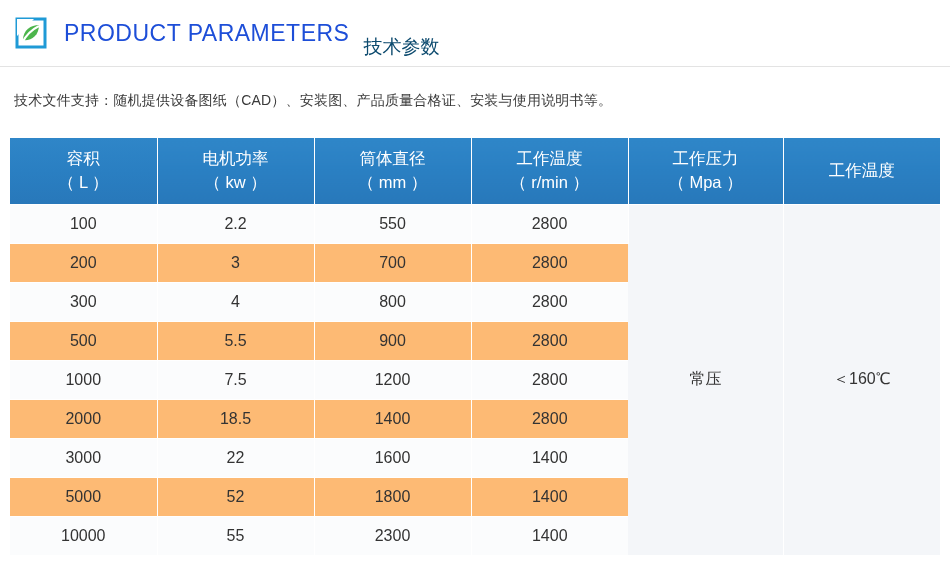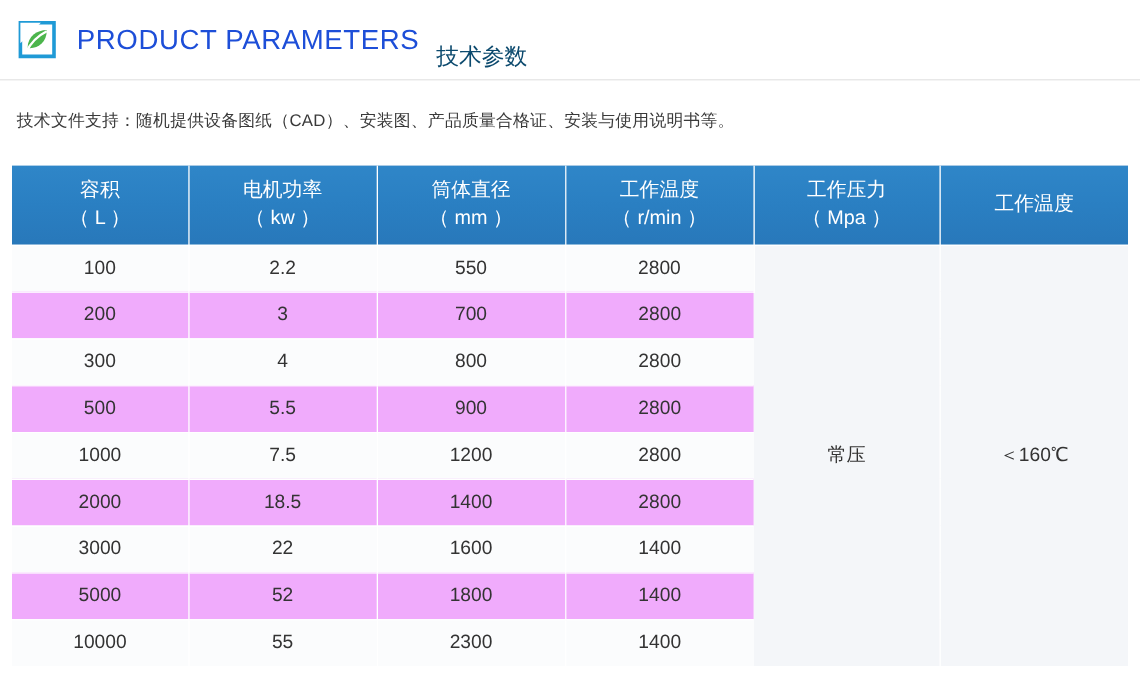--- a/index.html
+++ b/index.html
@@ -97,21 +97,21 @@
     font-size: 16px;
     color: #333333;
     height: 39px;
     padding: 0 2px;
     border-right: 1px solid #ffffff;
     border-bottom: 1px solid #ffffff;
     box-sizing: border-box;
     margin-top: 24px;
   }
   table.params td:last-child { border-right: none; }
-  tr.row-even td { background: #f0abfc; }
+  tr.row-even td { background: #fdba74; }
   tr.row-odd  td { background: #fbfcfd; }
   td.merged {
     background: #f4f6f9 !important;
     font-size: 16px;
     vertical-align: middle;
   }
   td.merged.temp { background: #f4f6f9 !important; }
 </style>
 </head>
 <body>

